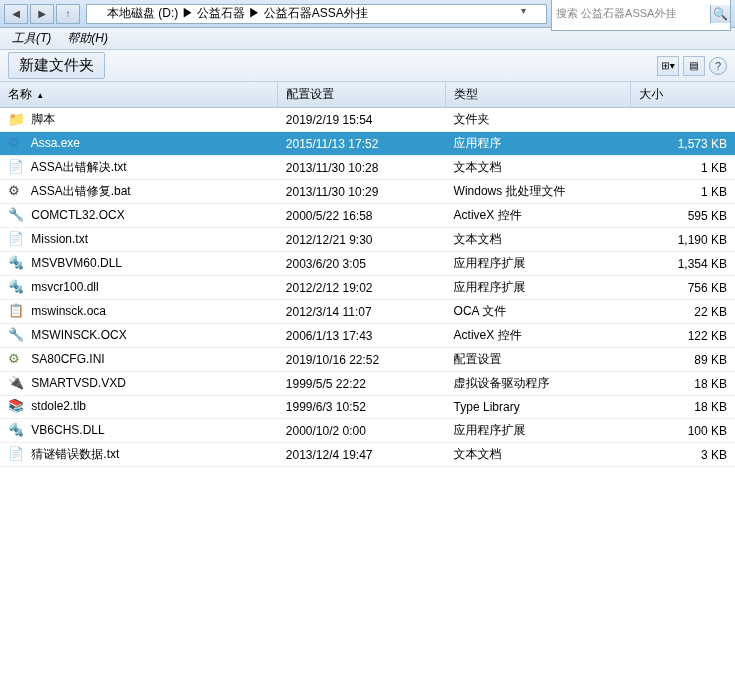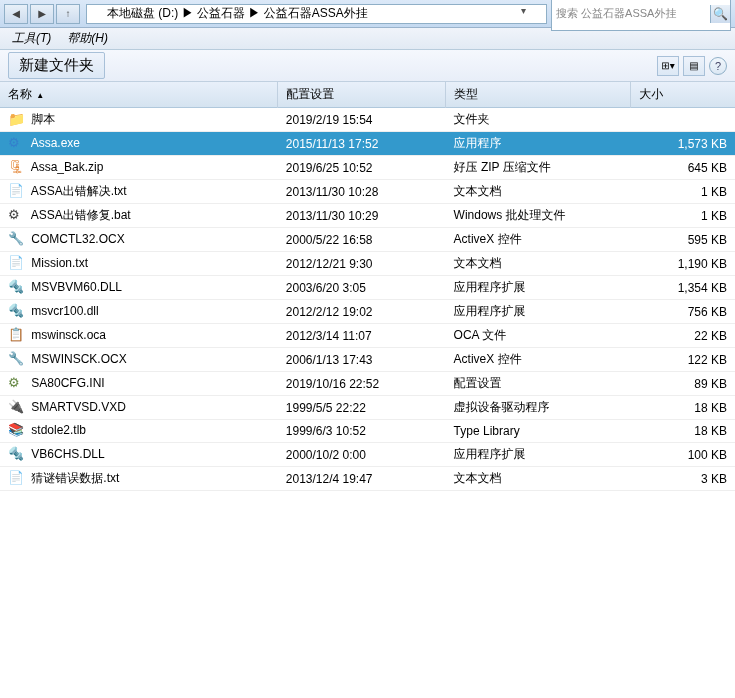--- a/index.html
+++ b/index.html
@@ -293,29 +293,20 @@
     <td>
       <span class="file-icon icon-exe">⚙</span>
       <span>Assa.exe</span>
     </td>
     <td>2015/11/13 17:52</td>
     <td>应用程序</td>
     <td class="col-size-cell">1,573 KB</td>
   </tr>
         <tr>
     <td>
-      <span class="file-icon icon-zip">🗜</span>
-      <span>Assa_Bak.zip</span>
-    </td>
-    <td>2019/6/25 10:52</td>
-    <td>好压 ZIP 压缩文件</td>
-    <td class="col-size-cell">645 KB</td>
-  </tr>
-        <tr>
-    <td>
       <span class="file-icon icon-txt">📄</span>
       <span>ASSA出错解决.txt</span>
     </td>
     <td>2013/11/30 10:28</td>
     <td>文本文档</td>
     <td class="col-size-cell">1 KB</td>
   </tr>
         <tr>
     <td>
       <span class="file-icon icon-bat">⚙</span>

